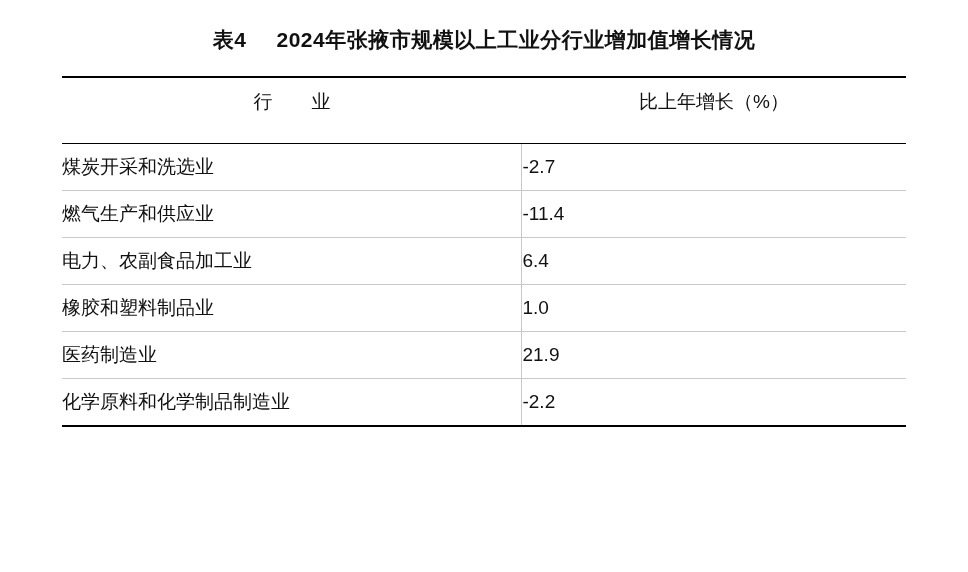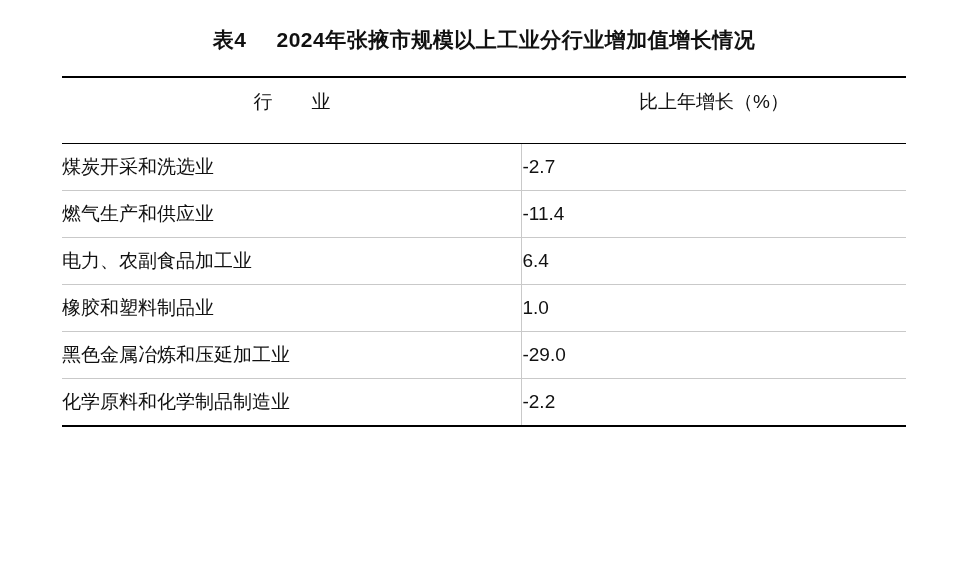--- a/index.html
+++ b/index.html
@@ -110,22 +110,22 @@
         </tr>
         <tr>
           <td class="cell-name">电力、农副食品加工业</td>
           <td class="cell-value">6.4</td>
         </tr>
         <tr>
           <td class="cell-name">橡胶和塑料制品业</td>
           <td class="cell-value">1.0</td>
         </tr>
         <tr>
-          <td class="cell-name">黑色金属冶炼和压延加工业</td>
-          <td class="cell-value">-29.0</td>
+          <td class="cell-name">医药制造业</td>
+          <td class="cell-value">21.9</td>
         </tr>
         <tr>
           <td class="cell-name">化学原料和化学制品制造业</td>
           <td class="cell-value">-2.2</td>
         </tr>
 
       </tbody>
     </table>
   </div>
 

